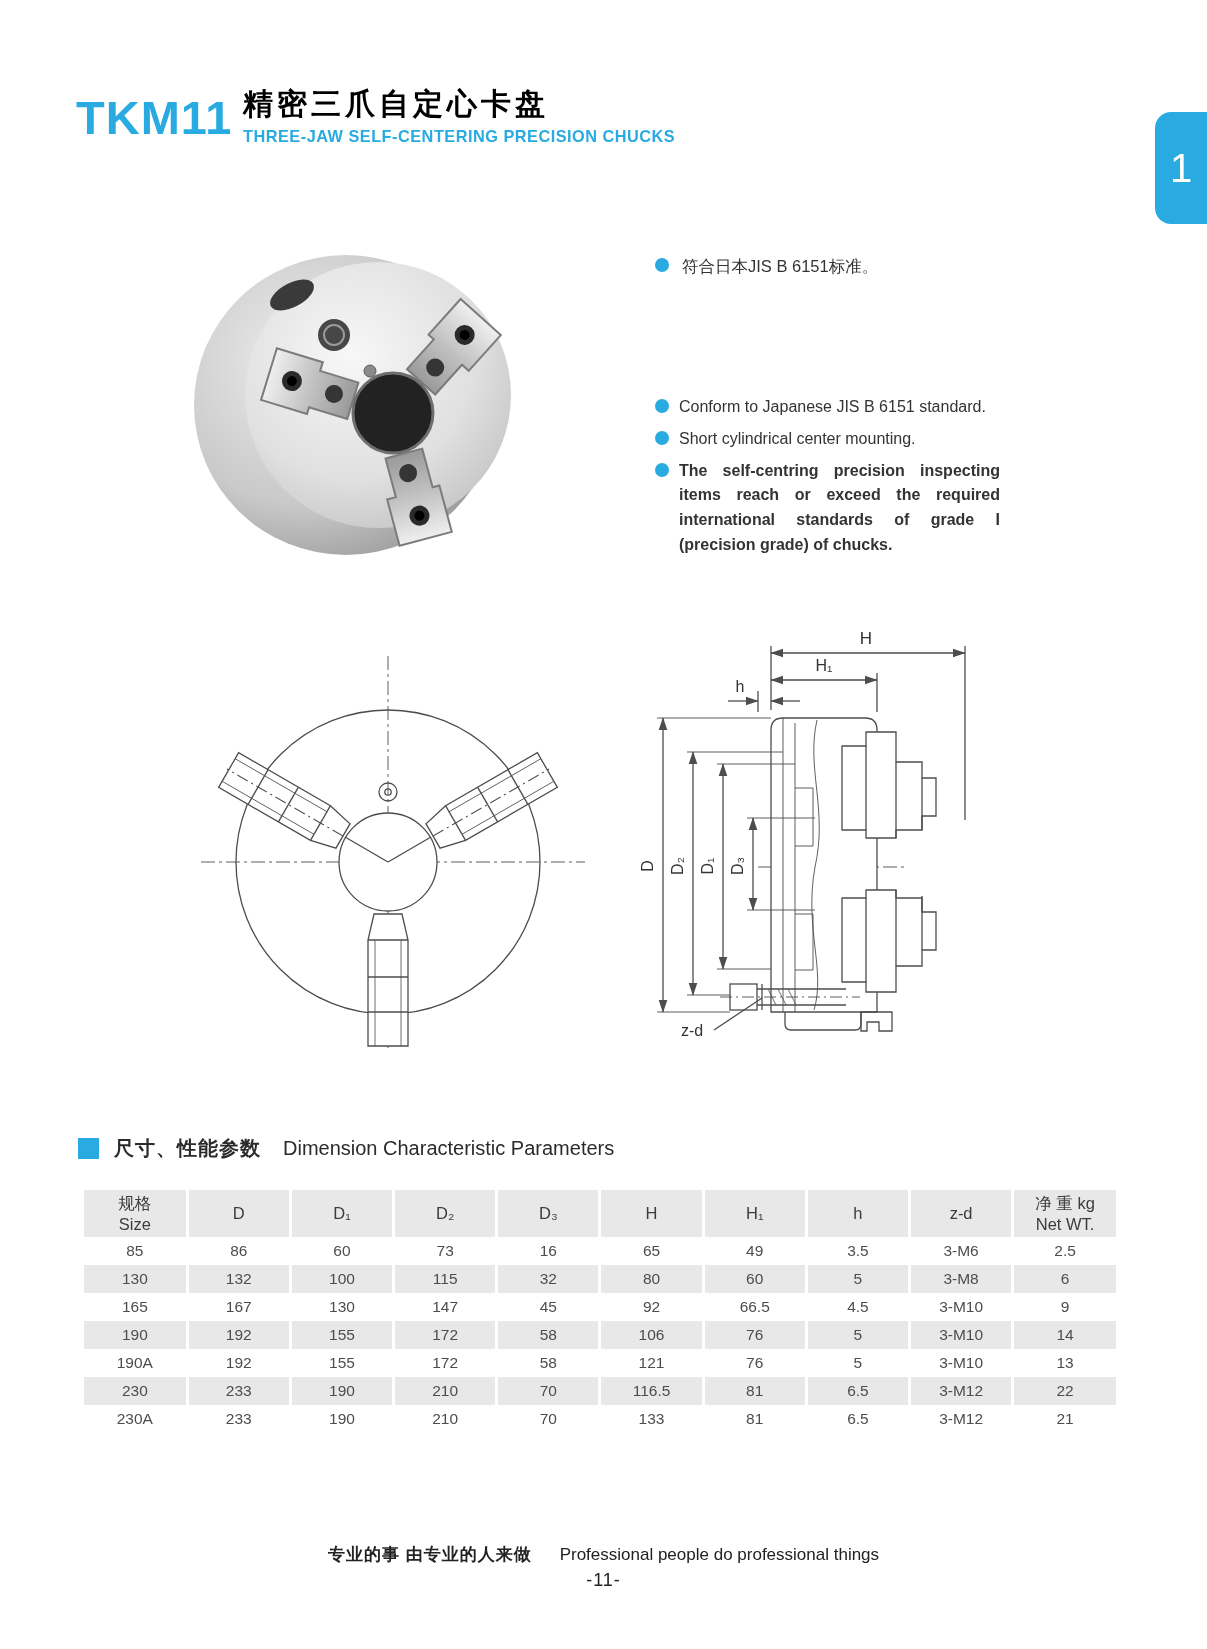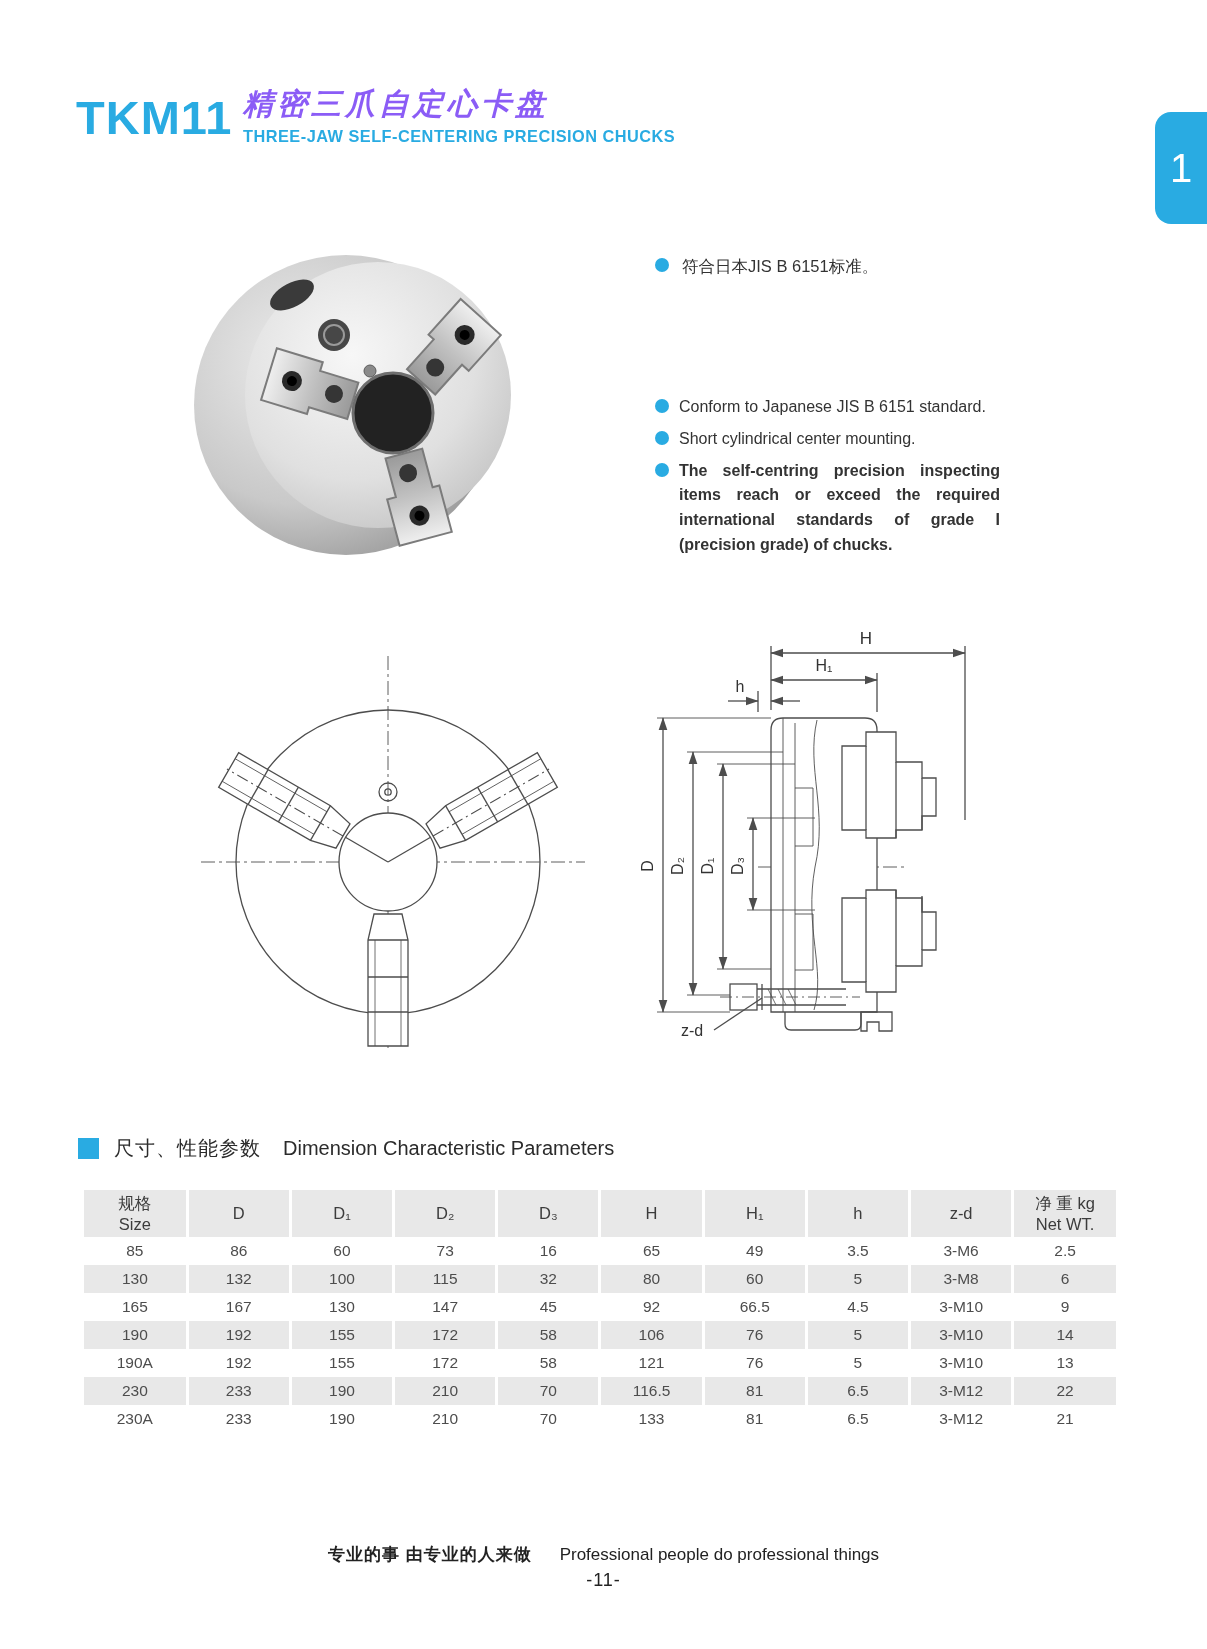--- a/index.html
+++ b/index.html
@@ -2,21 +2,21 @@
 <html><head>
 <meta charset="utf-8">
 <style>
   html,body{margin:0;padding:0;background:#fff;}
   #page{
     position:relative;width:1207px;height:1649px;background:#fff;overflow:hidden;
     font-family:"Liberation Sans","DejaVu Sans",sans-serif;color:#2e2e2e;
   }
   
   .model{position:absolute;left:76px;top:90px;font-size:47px;font-weight:bold;color:#29abe2;letter-spacing:1px;}
-  .title-cn{position:absolute;left:243px;top:84px;font-size:30px;font-weight:bold;color:#8b5cf6;letter-spacing:4px;font-style:italic;}
+  .title-cn{position:absolute;left:243px;top:84px;font-size:30px;font-weight:bold;color:#000000;letter-spacing:4px;}
   .title-en{position:absolute;left:243px;top:127px;font-size:17px;font-weight:bold;color:#29abe2;letter-spacing:0.5px;transform:scaleX(.96);transform-origin:left;}
   .page-tab{
     position:absolute;right:0;top:112px;width:52px;height:112px;background:#29abe2;
     border-radius:16px 0 0 16px;display:flex;align-items:center;justify-content:center;
     color:#fff;font-size:40px;
   }
   
   .photo{position:absolute;left:188px;top:243px;width:372px;height:318px;}
   
   .features{position:absolute;left:655px;top:254px;width:345px;}
@@ -28,21 +28,21 @@
   .feat-en .dot{flex:0 0 14px;width:14px;height:14px;border-radius:50%;background:#29abe2;margin-top:4px;margin-right:10px;}
   .feat-en .txt{font-size:16px;color:#333;}
   .feat-en .just{text-align:justify;font-weight:bold;}
   
   .draw-front{position:absolute;left:183px;top:650px;}
   .draw-side{position:absolute;left:610px;top:598px;}
   svg text{font-family:"Liberation Sans","DejaVu Sans",sans-serif;}
   
   .section-head{position:absolute;left:78px;top:1135px;display:flex;align-items:center;}
   .section-head .sq{width:21px;height:21px;background:#29abe2;margin-right:15px;}
-  .section-head .cn{font-size:20px;font-weight:normal;color:#2b2b2b;letter-spacing:1px;margin-right:22px;}
+  .section-head .cn{font-size:20px;font-weight:bold;color:#2b2b2b;letter-spacing:1px;margin-right:22px;}
   .section-head .en{font-size:20px;color:#2b2b2b;}
   
   .spec-table{
     position:absolute;left:84px;top:1190px;width:1032px;
     border-collapse:collapse;table-layout:fixed;font-size:15.5px;color:#4d4d4d;
   }
   .spec-table th,.spec-table td{
     border-left:3px solid #fff;border-right:3px solid #fff;
     text-align:center;vertical-align:middle;font-weight:normal;padding:0;
   }

